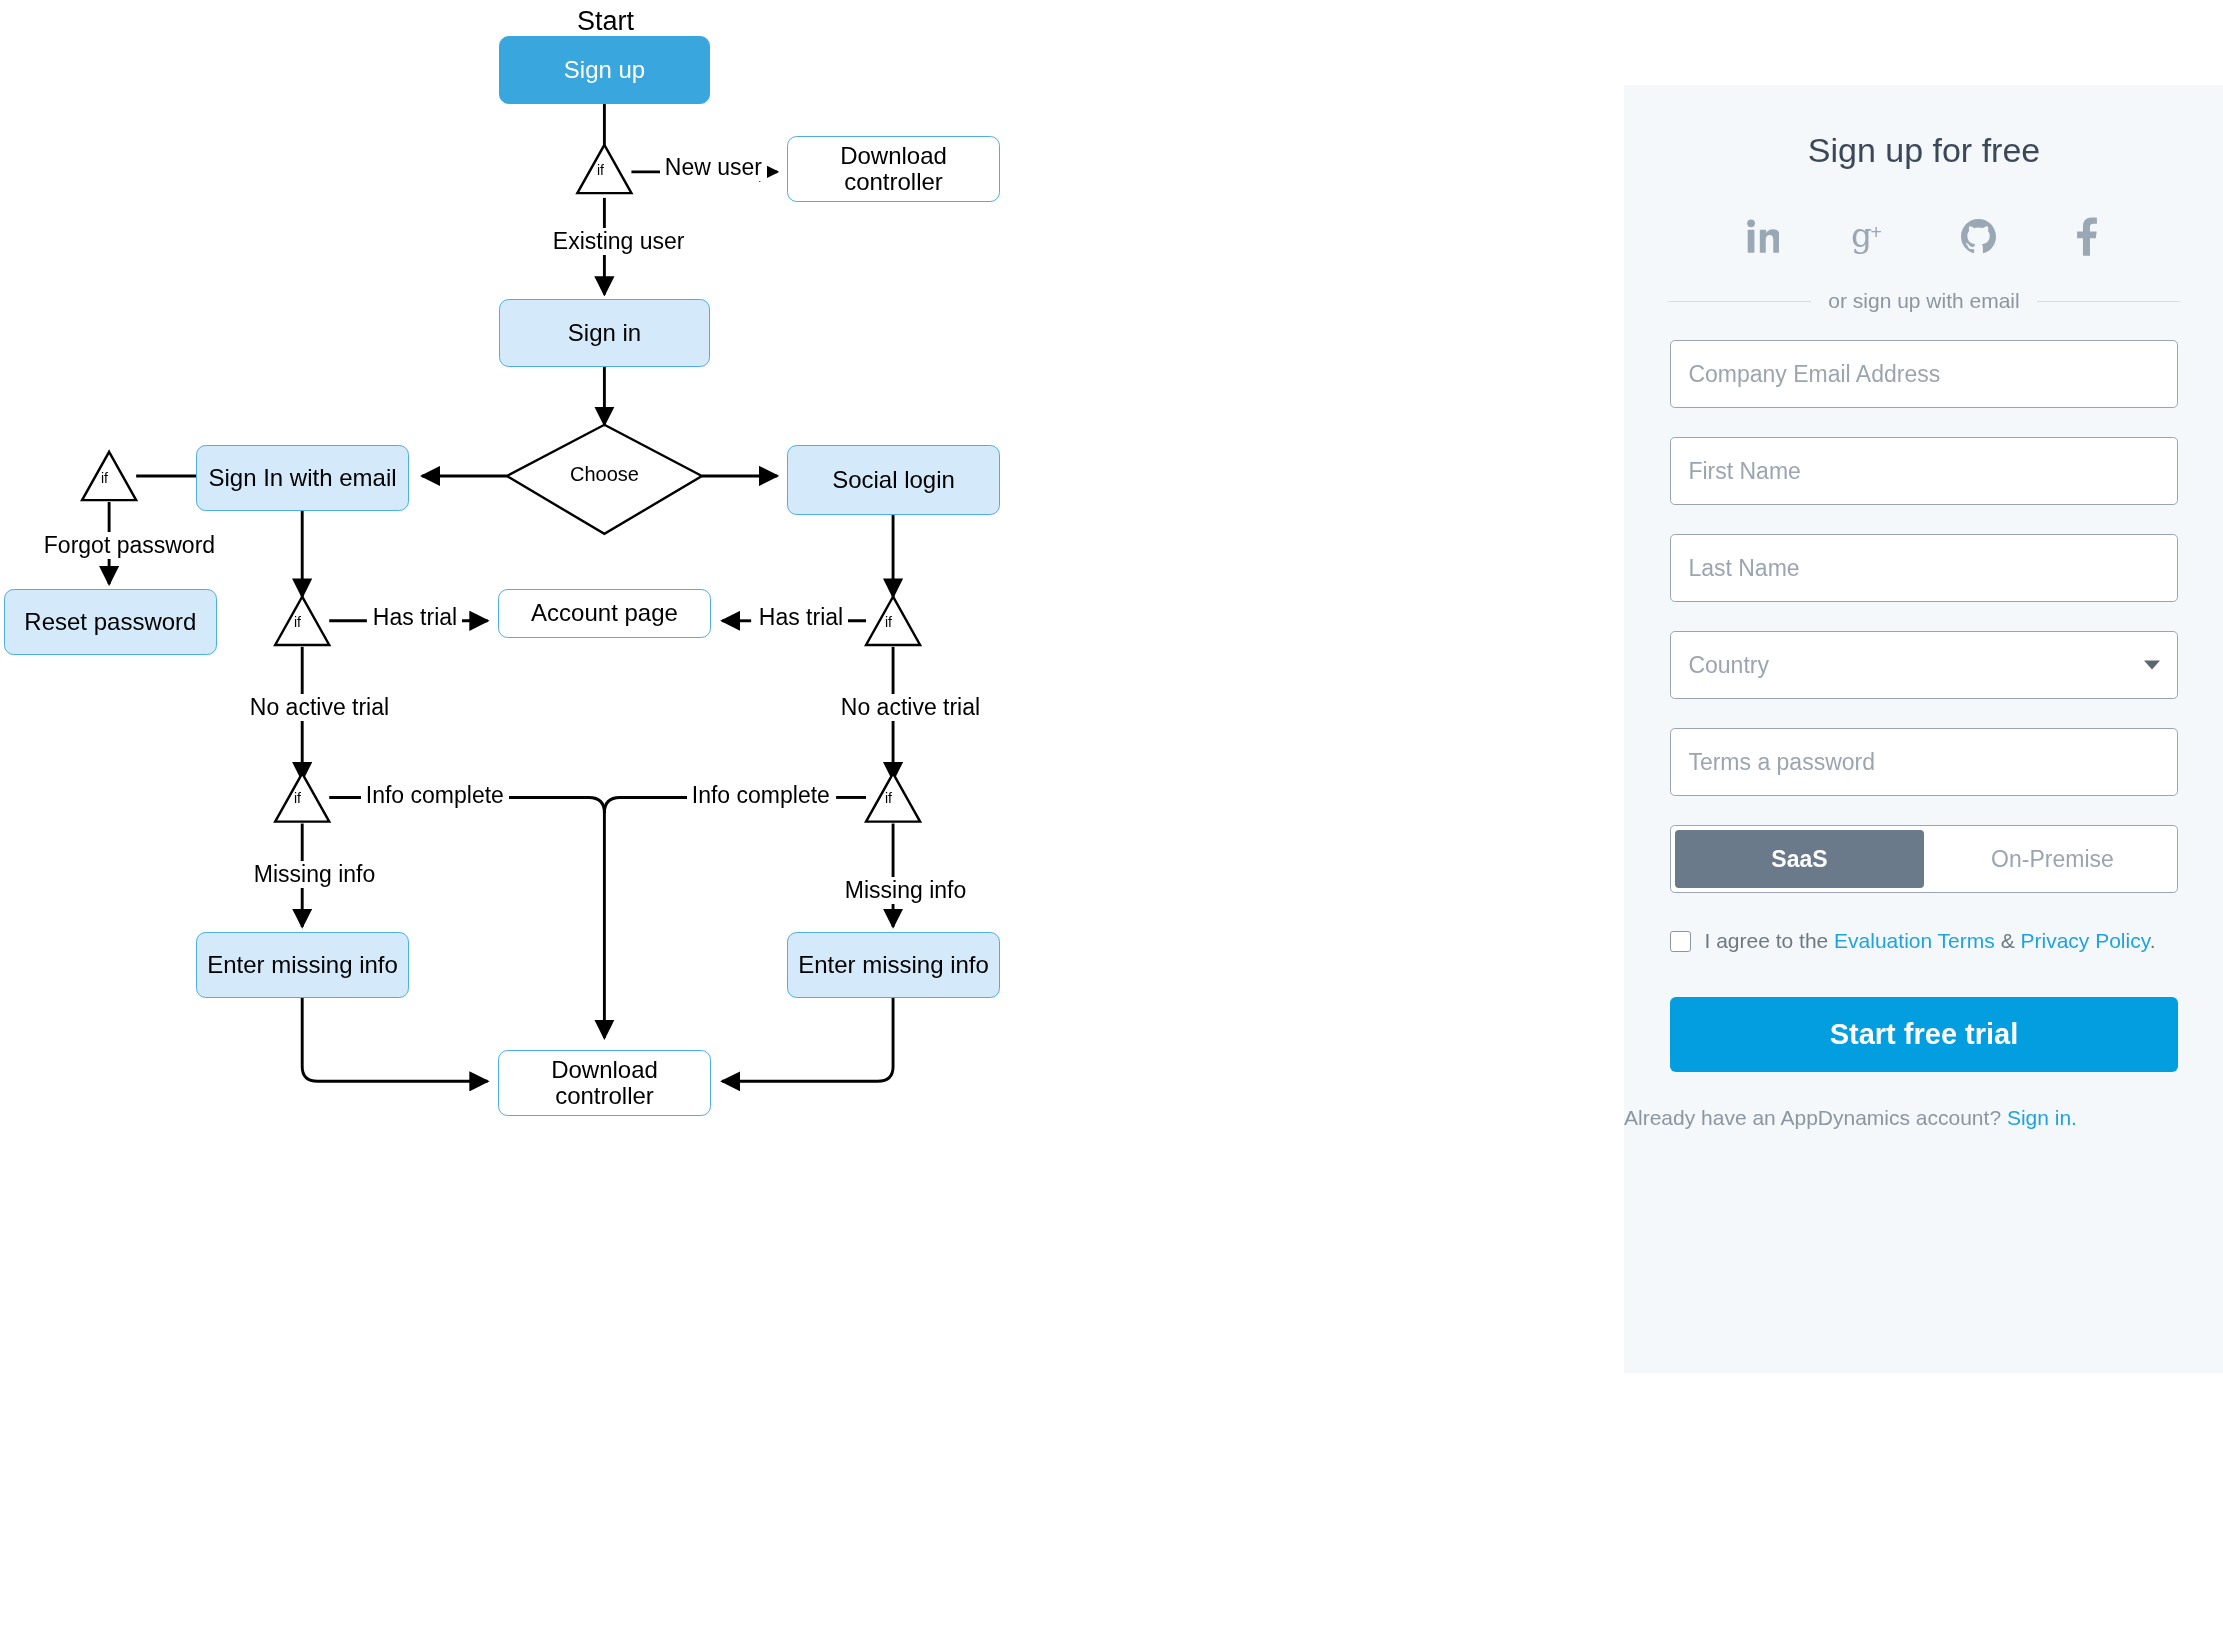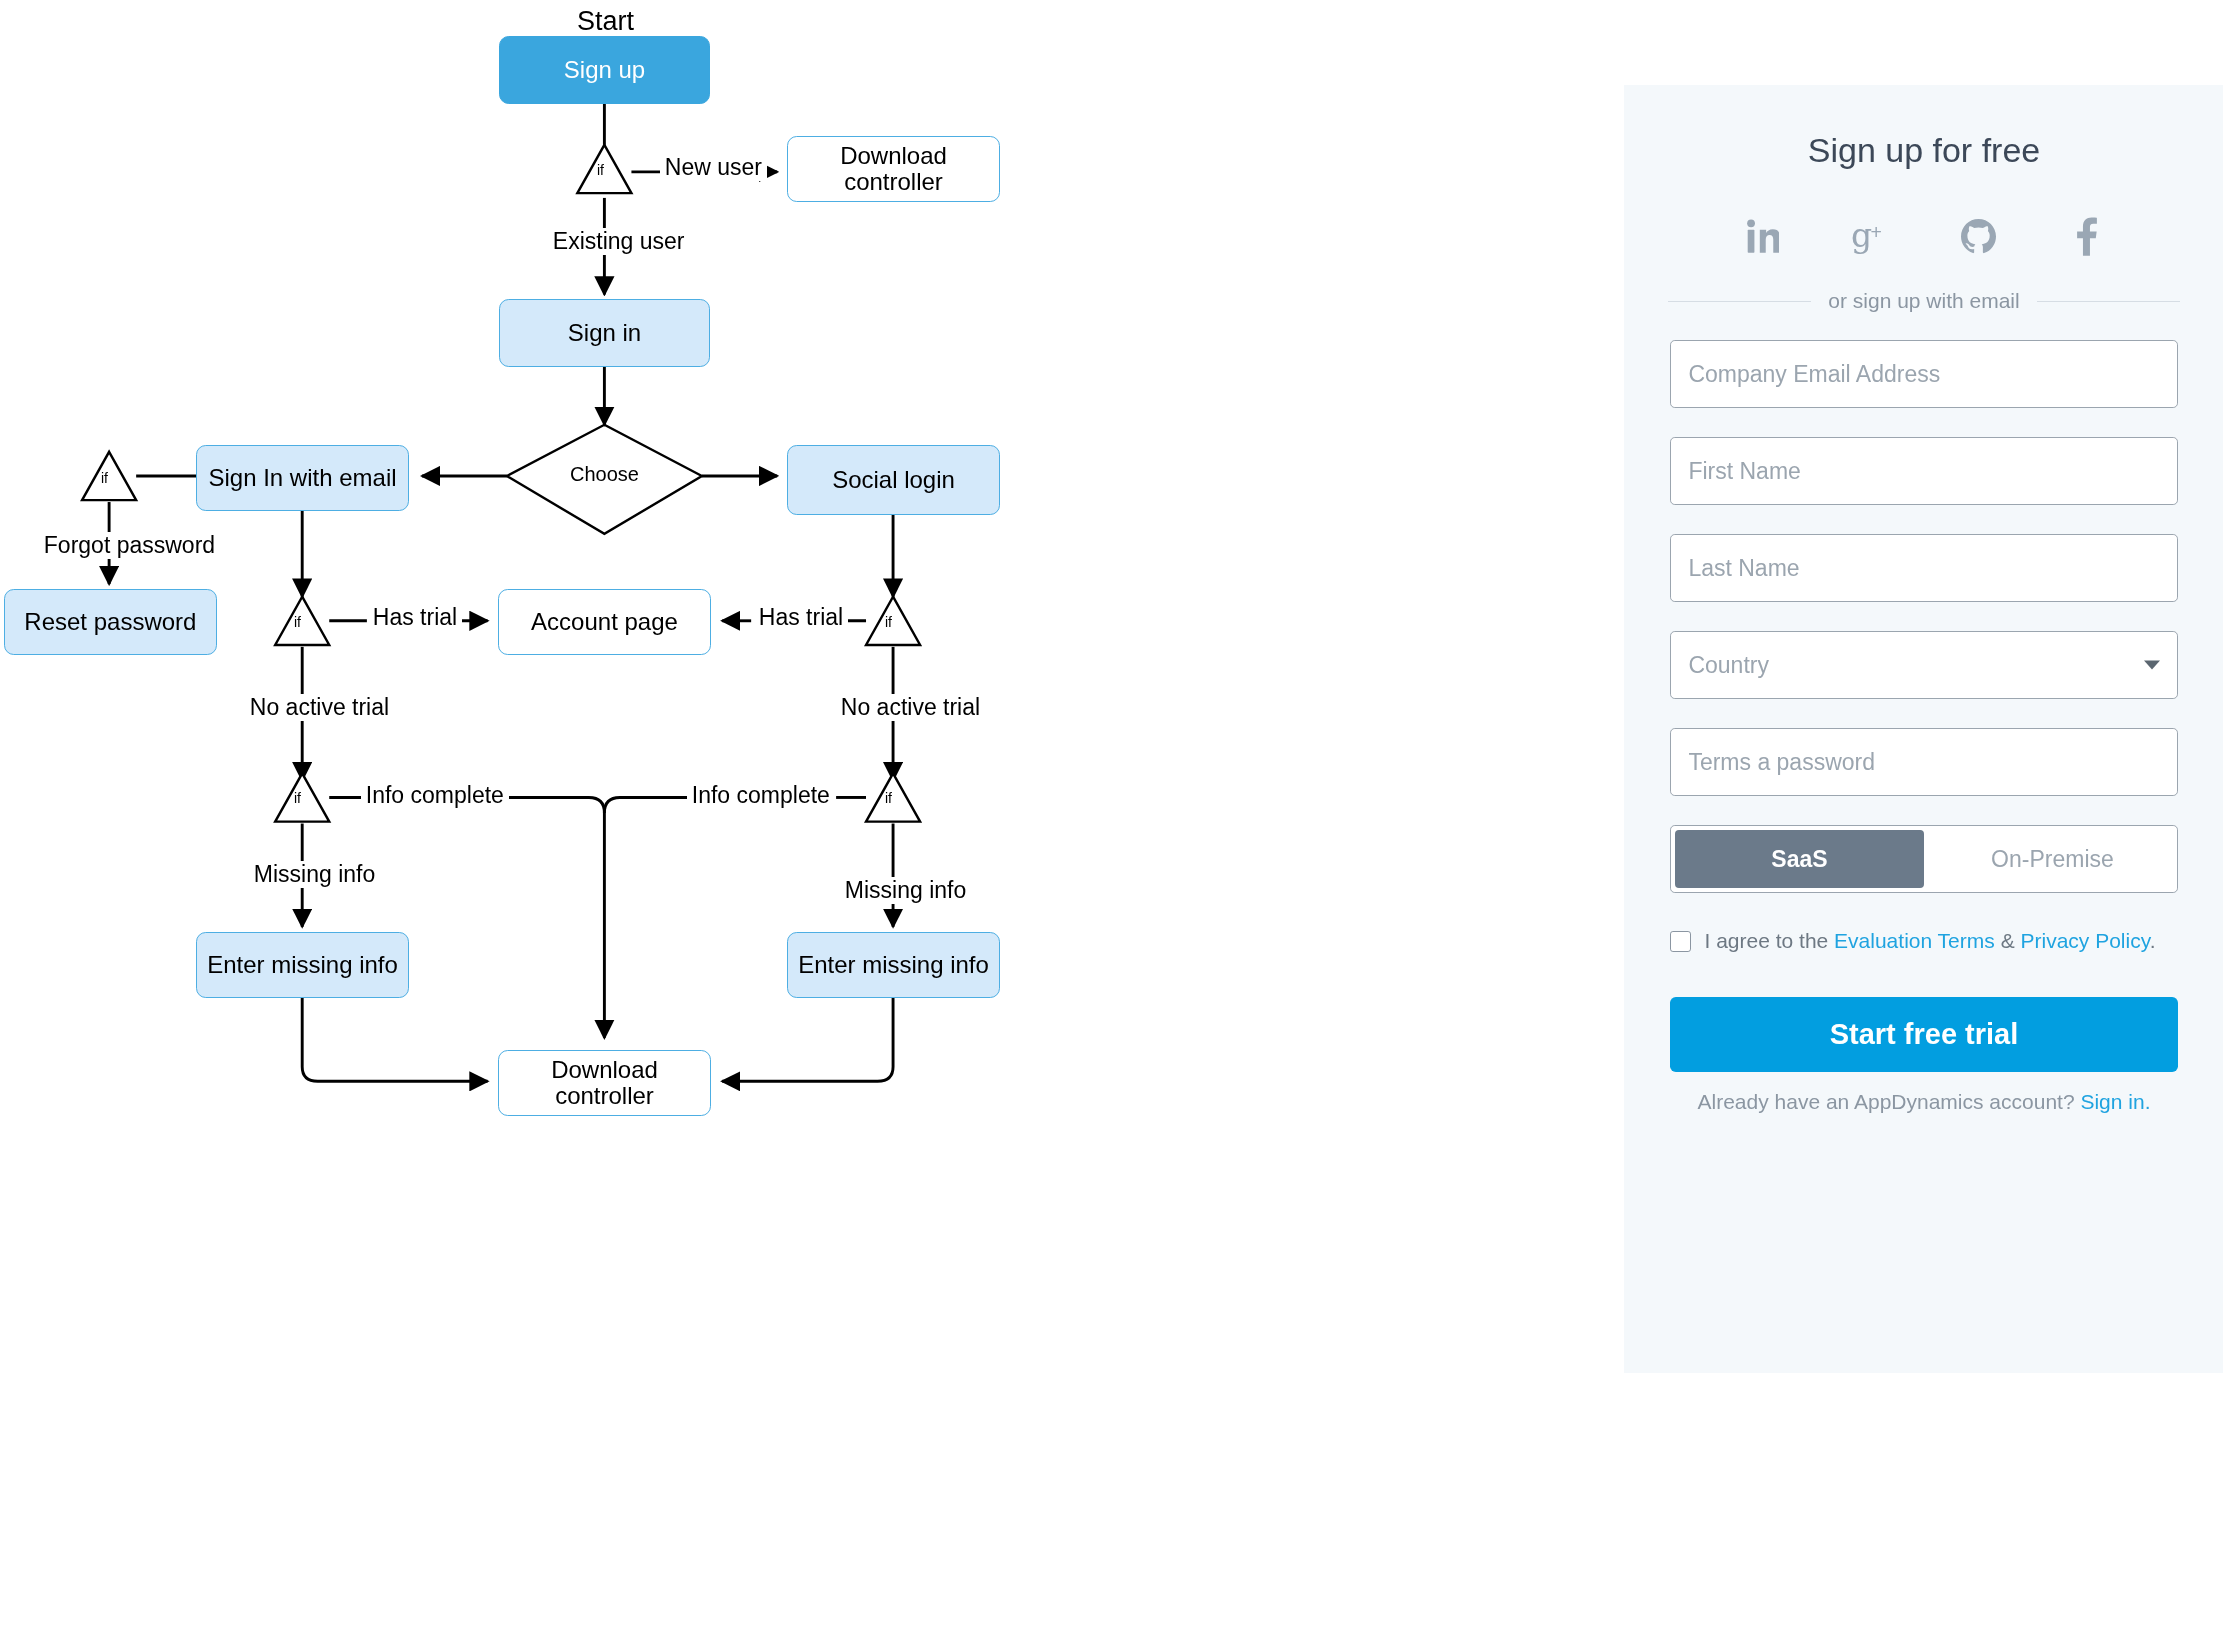--- a/index.html
+++ b/index.html
@@ -159,22 +159,22 @@
     background: #029EE0;
     border: none; border-radius: 5.8px;
     color: #ffffff;
     font-size: 29px;
     font-weight: bold;
     display: flex; align-items: center; justify-content: center;
     cursor: pointer;
     font-family: "Liberation Sans", sans-serif;
   }
   #footer-note {
-    margin-top: 18px;
-    text-align: center;
+    margin-top: 34px;
+    text-align: left;
     font-size: 21px;
     color: #8b96a2;
   }
 </style>
 </head>
 <body>
 
 <div id="root">
 
   <div id="flow">
@@ -252,21 +252,21 @@
     <div class="node filled-light" style="left:499px; top:299px; width:211px; height:68px;">Sign in</div>
 
     <div class="diamond-label" style="left:570px; top:463px;">Choose</div>
 
     <div class="node filled-light" style="left:196px; top:445px; width:213px; height:66px;">Sign In with email</div>
 
     <div class="node filled-light" style="left:787px; top:445px; width:213px; height:70px;">Social login</div>
 
     <div class="node filled-light" style="left:3.9px; top:589px; width:213px; height:66px;">Reset password</div>
 
-    <div class="node outline" style="left:498px; top:589px; width:213px; height:66px;">Account page</div>
+    <div class="node outline" style="left:498px; top:589px; width:213px; height:49px;">Account page</div>
 
     <div class="node filled-light" style="left:196px; top:932px; width:213px; height:66px;">Enter missing info</div>
 
     <div class="node filled-light" style="left:787px; top:932px; width:213px; height:66px;">Enter missing info</div>
 
     <div class="node outline" style="left:498px; top:1050px; width:213px; height:66px;">Download controller</div>
 
     <div class="if-label" style="left:597px; top:162px;">if</div>
     <div class="if-label" style="left:101px; top:470px;">if</div>
     <div class="if-label" style="left:294px; top:614px;">if</div>

